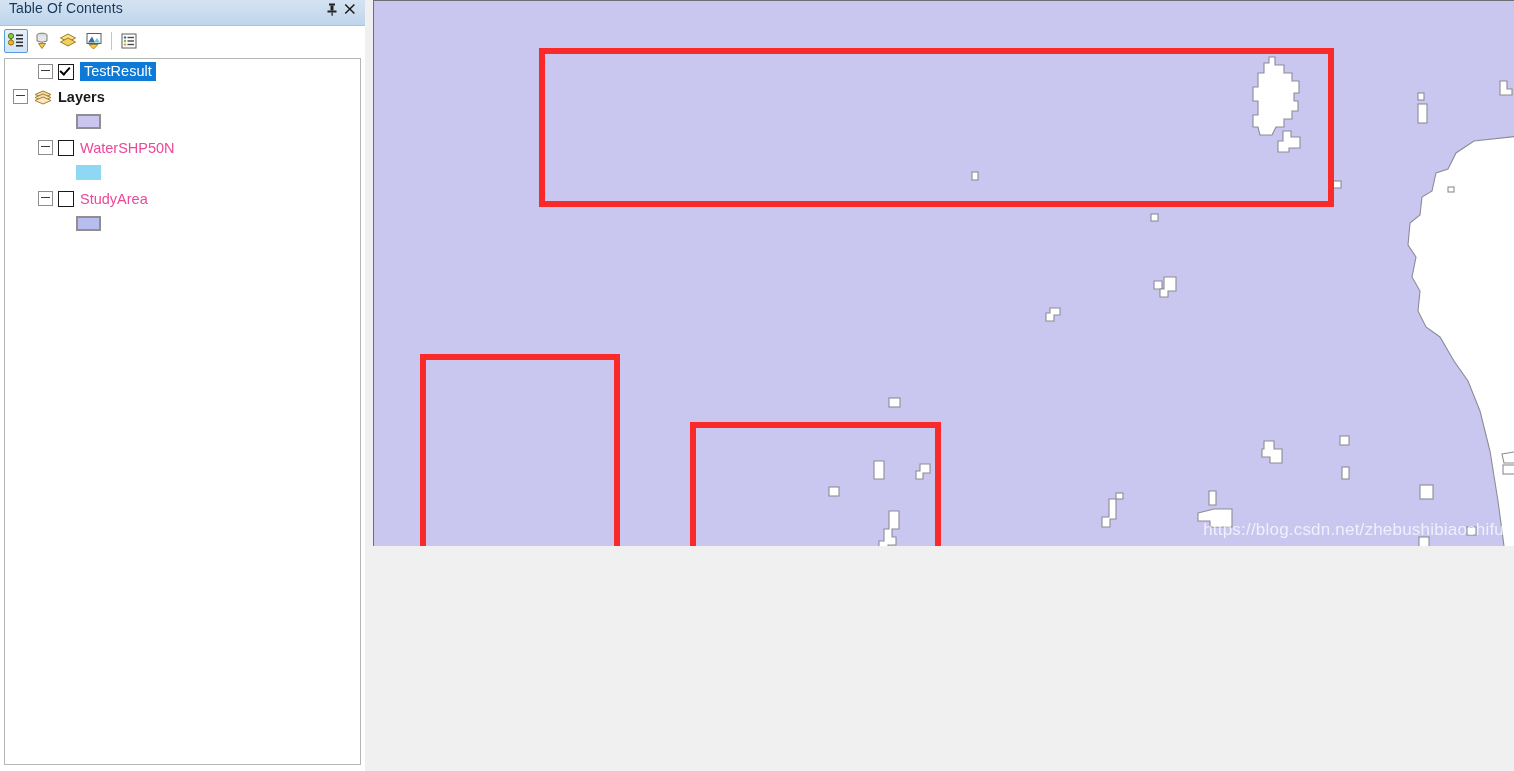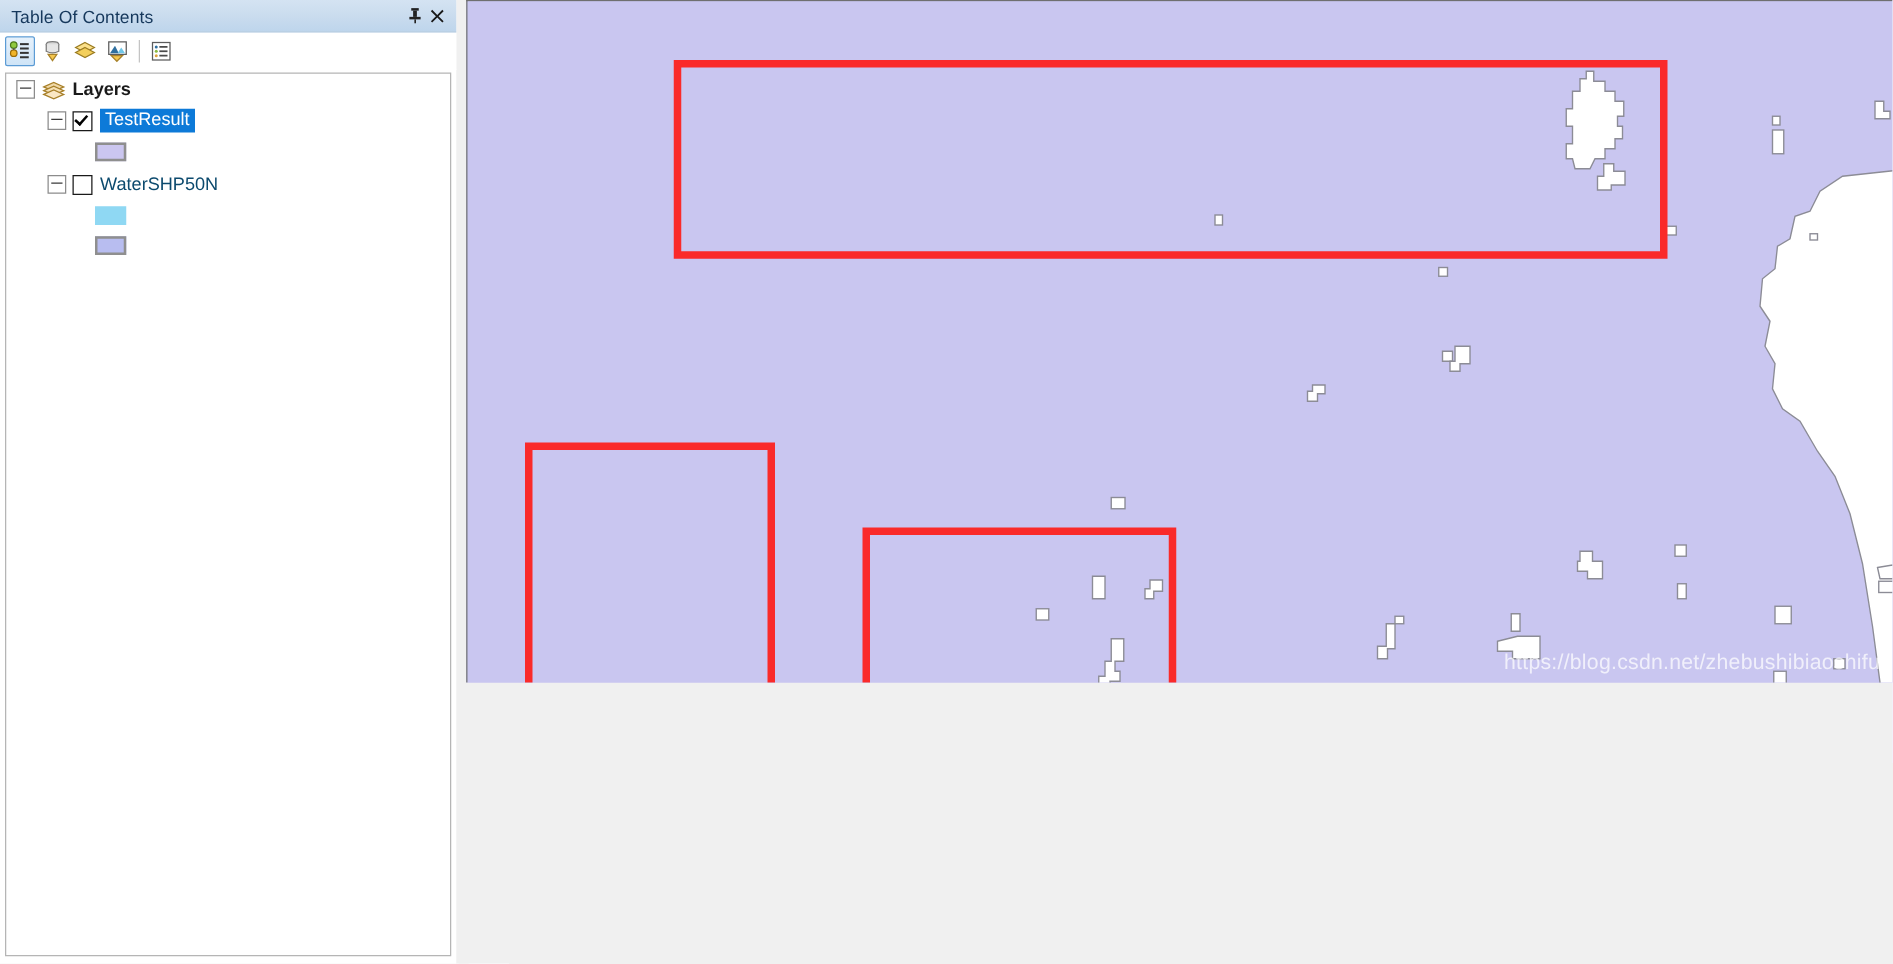--- a/index.html
+++ b/index.html
@@ -25,21 +25,20 @@
     background: #ffffff;
     display: flex;
     flex-direction: column;
     box-sizing: border-box;
   }
   #toc-titlebar {
     height: 26px;
     background: linear-gradient(to bottom, #d4e3f2 0%, #cadcee 50%, #bed5ec 100%);
     border-bottom: 1px solid #a9c4dd;
     display: flex;
-    align-items: center;
     padding: 0 6px 0 9px;
     box-sizing: border-box;
     position: relative;
   }
   #toc-title {
     font-size: 14px;
     color: #16385c;
     letter-spacing: 0.1px;
     flex: 1;
     white-space: nowrap;
@@ -128,21 +127,21 @@
     content: "";
     position: absolute;
     left: 3px; top: 0px;
     width: 4px; height: 8px;
     border: solid #000;
     border-width: 0 2px 2px 0;
     transform: rotate(42deg);
   }
   .layer-name {
     font-size: 14.5px;
-    color: #0c4a6e;
+    color: #ec4899;
   }
   .layer-name.group {
     font-weight: bold;
     color: #1a1a1a;
   }
   .layer-name.selected {
     background: #0d7ad8;
     color: #ffffff;
     padding: 1px 4px 2px 4px;
   }
@@ -271,48 +270,53 @@
           <circle cx="5" cy="12.5" r="1.2" fill="#e0a33c"></circle>
           <rect x="7.5" y="4.8" width="6.5" height="1.4" fill="#4a4a4a"></rect>
           <rect x="7.5" y="8.3" width="6.5" height="1.4" fill="#4a4a4a"></rect>
           <rect x="7.5" y="11.8" width="6.5" height="1.4" fill="#4a4a4a"></rect>
         </svg>
       </div>
     </div>
 
     <div id="toc-tree">
 
+      <div class="tree-row" style="padding-left:33px;">
+        <span class="expander"></span>
+        <span class="checkbox checked"></span>
+        <span class="layer-name selected">TestResult</span>
+      </div>
+
       <div class="tree-row" style="padding-left:8px;">
         <span class="expander"></span>
         <svg class="stack-icon" width="20" height="16" viewBox="0 0 20 16">
           <path d="M2 5.5 L10 2 L18 5.5 L10 9 Z" fill="#f0d9a8" stroke="#a8802a" stroke-width="1"></path>
           <path d="M2 8.5 L10 5 L18 8.5 L10 12 Z" fill="#f5e0b5" stroke="#a8802a" stroke-width="1"></path>
           <path d="M2 11.5 L10 8 L18 11.5 L10 15 Z" fill="#fae7c4" stroke="#a8802a" stroke-width="1"></path>
         </svg>
         <span class="layer-name group">Layers</span>
       </div>
-
-      <div class="tree-row" style="padding-left:33px;">
-        <span class="expander"></span>
-        <span class="checkbox checked"></span>
-        <span class="layer-name selected">TestResult</span>
-      </div>
       <div class="swatch-row" style="padding-left:71px;">
         <span class="swatch" style="background:#cbc6f0; border:2px solid #8f8f8f;"></span>
       </div>
 
       <div class="tree-row" style="padding-left:33px; margin-top:2px;">
         <span class="expander"></span>
         <span class="checkbox"></span>
         <span class="layer-name">WaterSHP50N</span>
       </div>
       <div class="swatch-row" style="padding-left:71px;">
         <span class="swatch" style="background:#8fd8f3; border:none;"></span>
       </div>
 
+      <div class="tree-row" style="padding-left:33px; margin-top:2px;">
+        <span class="expander"></span>
+        <span class="checkbox"></span>
+        <span class="layer-name">StudyArea</span>
+      </div>
       <div class="swatch-row" style="padding-left:71px;">
         <span class="swatch" style="background:#b8bdf0; border:2px solid #8f8f8f;"></span>
       </div>
 
     </div>
   </div>
 
   <div class="toc-gap"></div>
 
   <div id="map-wrap" style="margin-left:8px;">

